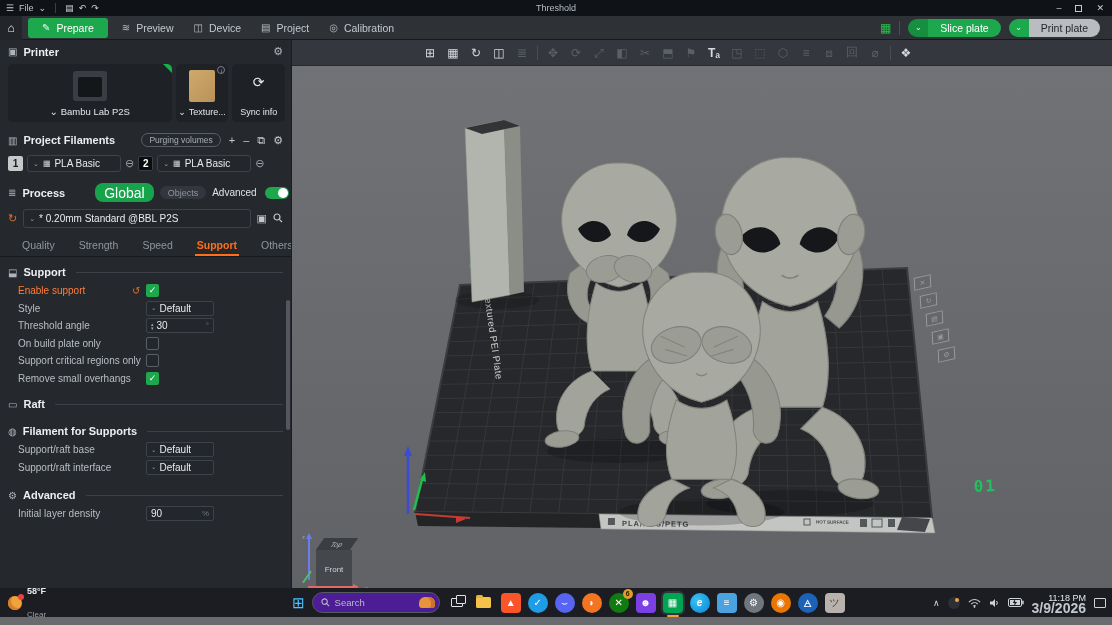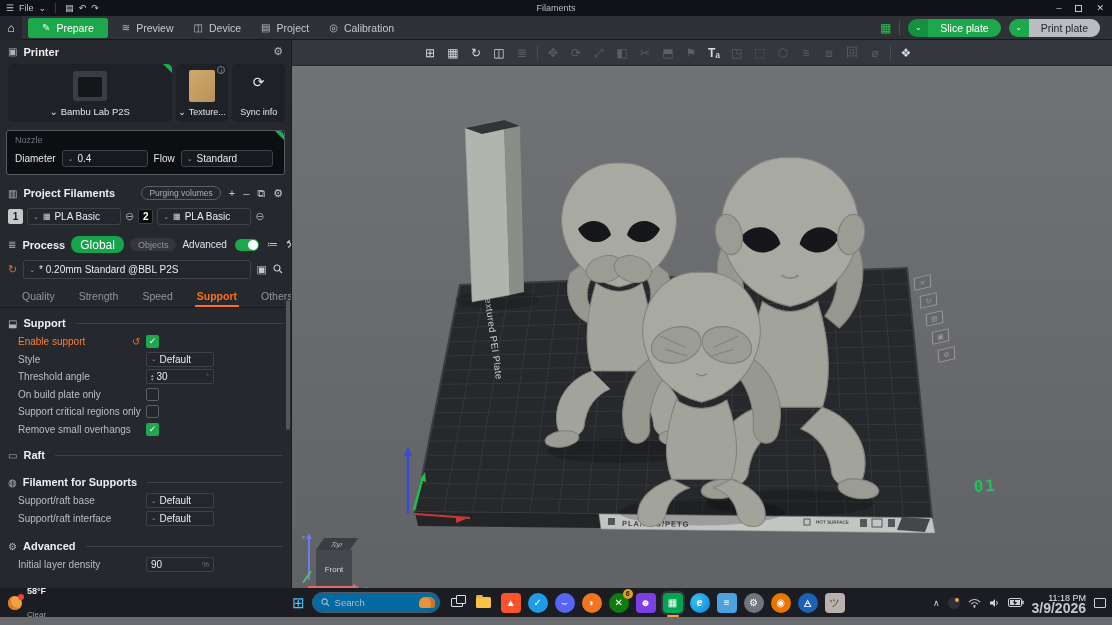--- a/index.html
+++ b/index.html
@@ -62,21 +62,21 @@
 
   .fil-row { display:flex; align-items:center; gap:4px; padding:4px 8px 6px 8px; }
   .fil-idx { width:15px; height:15px; border-radius:2px; display:flex; align-items:center; justify-content:center; font-size:10px; font-weight:bold; }
   .fil-idx.one { background:#c6c8ca; color:#17191c; }
   .fil-idx.two { background:#0a0c0e; color:#fff; border:1px solid #3a3f45; }
   .grid-ico { font-size:8px; color:#d8dbde; }
   .minus-circ { color:#9aa0a6; font-size:11px; }
   .purge-pill { border:1px solid #5a5f66; border-radius:8px; color:#a9afb5; font-size:8.5px; padding:1px 7px; }
   .hdr-icons { margin-left:auto; display:flex; gap:8px; align-items:center; color:#c3c8cd; font-size:11px; }
 
-  .global-pill { background:#16a34a; color:#fff; border-radius:8px; font-size:12px; padding:1.5px 9px; }
+  .global-pill { background:#16a34a; color:#fff; border-radius:8px; font-size:14px; padding:1.5px 9px;margin-left:24px; }
   .objects-pill { background:#33373d; color:#8e959c; border-radius:8px; font-size:9px; padding:1.5px 8px; }
   .adv-lbl { font-size:10px; color:#dfe2e5; }
   .toggle { width:24px; height:12px; border-radius:6px; background:#1ea84e; position:relative; }
   .toggle::after { content:""; position:absolute; right:1px; top:1px; width:10px; height:10px; border-radius:50%; background:#fff; }
 
   .preset-row { display:flex; align-items:center; gap:6px; padding:3px 8px 5px 8px; }
   .reset-ico { color:#e0702c; font-size:11px; }
   .preset-row .drop { flex:1; height:19px; }
   .mini-ico { color:#c3c8cd; font-size:11px; }
 
@@ -125,21 +125,21 @@
   
   .taskbar { position:absolute; left:0; right:0; bottom:8px; height:29px; background:#1b1d23; display:flex; align-items:center; }
   .weather { position:absolute; left:8px; display:flex; align-items:center; gap:5px; }
   .moon { width:14px; height:14px; border-radius:50%; background:#f0a23c; position:relative; box-shadow:inset 3px -2px 0 #d77f2a; }
   .moon::after { content:""; position:absolute; top:-2px; right:-2px; width:6px; height:6px; border-radius:50%; background:#e8433f; }
   .wx-txt { display:flex; flex-direction:column; line-height:10px; }
   .wx-temp { font-size:9px; color:#e8eaec; font-weight:bold; }
   .wx-cond { font-size:8px; color:#9aa0a6;margin-top:14px; }
   .tb-apps { position:absolute; left:292px; display:flex; align-items:center; gap:7px; }
   .start { color:#4cc2ff; font-size:15px; }
-  .search-pill { width:128px; height:21px; border-radius:11px; background:#0369a1; border:1px solid #565a62; display:flex; align-items:center; gap:5px; padding:0 4px 0 8px; }
+  .search-pill { width:128px; height:21px; border-radius:11px; background:#4c1d95; border:1px solid #565a62; display:flex; align-items:center; gap:5px; padding:0 4px 0 8px; }
   .search-pill .s-txt { font-size:9.5px; color:#b7bcc2; flex:1; }
   .cat { width:16px; height:11px; border-radius:6px 6px 3px 3px; background:#e8923c; box-shadow:inset -4px 0 0 #c9752c; }
   .app { width:20px; height:20px; border-radius:4px; display:flex; align-items:center; justify-content:center; font-size:10px; color:#fff; position:relative; }
   .app.active-app { box-shadow:0 0 0 2px #31343b; }
   .app.active-app::after { content:""; position:absolute; bottom:-4px; left:4px; right:4px; height:2px; border-radius:1px; background:#f0a23c; }
   .badge { position:absolute; top:-4px; right:-4px; width:10px; height:10px; border-radius:50%; background:#e09c2c; color:#2b2103; font-size:7px; text-align:center; line-height:10px; font-weight:bold; }
   .tv-ico { width:12px; height:9px; border:1.2px solid #dfe3e8; border-radius:1px; position:relative; }
   .tv-ico::after { content:""; position:absolute; right:-4px; top:-4px; width:8px; height:7px; border:1.2px solid #dfe3e8; border-radius:1px; background:#1b1d23; }
   .folder { width:15px; height:11px; background:#f6c34a; border-radius:1.5px; position:relative; }
   .folder::before { content:""; position:absolute; top:-2.5px; left:0; width:7px; height:3px; background:#e8b23c; border-radius:1.5px 1.5px 0 0; }
@@ -156,21 +156,21 @@
 <div class="titlebar">
   <div class="tb-left">
     <span class="tb-ico">☰</span>
     <span>File</span>
     <span class="tb-ico">⌄</span>
     <span class="tb-sep"></span>
     <span class="tb-ico">▤</span>
     <span class="tb-ico">↶</span>
     <span class="tb-ico">↷</span>
   </div>
-  <div class="tb-title">Filaments</div>
+  <div class="tb-title">Threshold</div>
   <div class="tb-right">
     <span class="tb-ico">–</span>
     <span class="win-box"></span>
     <span class="tb-ico">✕</span>
   </div>
 </div>
 
 <div class="tabbar">
   <div class="home-btn">
       <span>⌂</span>
@@ -234,35 +234,20 @@
         </div>
     </div>
     <div class="card small">
       <div class="sync-ico">⟳</div>
       <div class="card-lbl">
           <span>Sync info</span>
         </div>
     </div>
   </div>
 
-  <div class="nozzle g-corner">
-    <div class="nozzle-lbl">Nozzle</div>
-    <div class="nozzle-row">
-      <span class="n-lab">Diameter</span>
-      <div class="drop" style="width:86px">
-        <span class="chev">⌄</span>
-        <span>0.4</span>
-      </div>
-      <span class="n-lab">Flow</span>
-      <div class="drop" style="width:92px">
-        <span class="chev">⌄</span>
-        <span>Standard</span>
-      </div>
-    </div>
-  </div>
 
   <div class="sec-head">
     <span class="sh-ico">▥</span>
     <span class="sh-lbl">Project Filaments</span>
     <div class="hdr-icons">
       <span class="purge-pill">Purging volumes</span>
       <span>+</span>
       <span>–</span>
       <span>⧉</span>
       <span>⚙</span>

